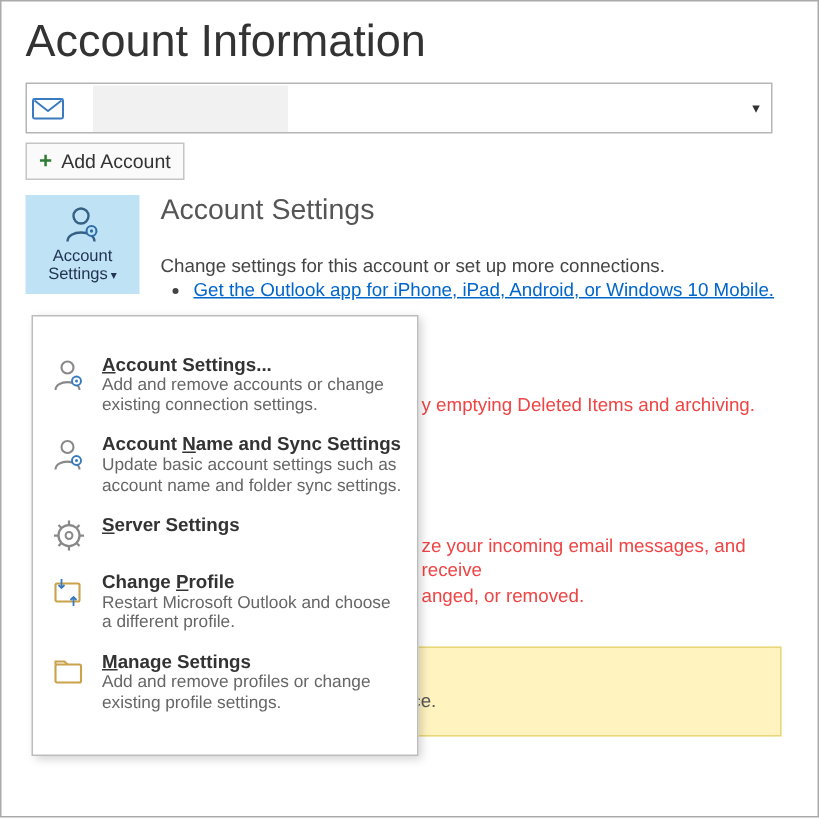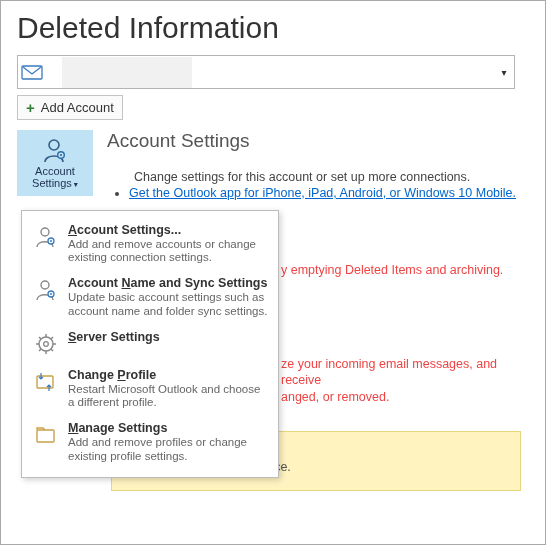--- a/index.html
+++ b/index.html
@@ -11,42 +11,42 @@
   .acct-text { flex: 1; font-size: 14px; color: #444; padding-left: 6px; }
   .dropdown-caret { width: 20px; text-align: center; color: #333; font-size: 10px; }
   .add-account { display: inline-flex; align-items: center; gap: 6px; border: 1px solid #c5c5c5; padding: 3px 8px; margin-top: 6px; font-size: 13px; color: #333; background: #fafafa; cursor: pointer; }
   .add-account .plus { color: #2e7d32; font-size: 15px; font-weight: bold; }
   .content-row { display: flex; margin-top: 10px; gap: 14px; position: relative; }
   .tile { width: 76px; height: 66px; background: #bfe3f4; display: flex; flex-direction: column; align-items: center; justify-content: center; gap: 1px; cursor: pointer; font-size: 11px; color: #235; text-align:center; }
   .tile .label { line-height: 1.05; font-size: 11px; }
   .tile .caret { font-size: 8px; margin-left: 2px; }
   .settings-desc { font-size: 12.5px; color: #444; }
   .settings-desc h2 { font-size: 19px; font-weight: 400; color: #555; margin-bottom: 18px; }
-  .settings-desc .sub { font-size: 12.5px; margin-left: 27px; }
+  .settings-desc .sub { font-size: 12.5px; }
   .settings-desc ul { margin: 2px 0 0 22px; font-size: 12.5px; }
   .settings-desc a { color: #0066cc; text-decoration: underline; }
-  .menu { position: absolute; left: 4px; top: 80px; width: 258px; background: #fff; border: 1px solid #bcbcbc; box-shadow: 2px 2px 6px rgba(0,0,0,0.18); padding: 7px 0; z-index: 10; }
+  .menu { position: absolute; left: 4px; top: 80px; width: 258px; background: #fff; border: 1px solid #bcbcbc; box-shadow: 2px 2px 6px rgba(0,0,0,0.18); padding: 20px 0; z-index: 10; }
   .menu-item { display: flex; gap: 8px; padding: 5px 10px 7px 10px; cursor: pointer; }
   .menu-icon { width: 28px; display:flex; align-items:flex-start; justify-content:center; padding-top:2px; flex-shrink:0; }
   .menu-text .title { font-size: 12.5px; font-weight: 700; color: #333; }
   .menu-text .desc { font-size: 11.5px; color: #666; line-height: 1.15; margin-top: 1px; }
   .bg-text { position: absolute; font-size: 12.5px; color: #ef4444; }
   .bg-text.one { left: 280px; top: 262px; width: 250px; }
   .bg-text.two { left: 280px; top: 355px; width: 256px; line-height:1.3; }
   .yellow-panel { position: absolute; left: 110px; top: 430px; width: 410px; height: 60px; background: #fff3c0; border: 1px solid #e8d77a; padding: 6px 10px; }
   .yellow-panel .ytitle { font-size: 17px; color: #555; font-weight: 400; }
   .yellow-panel .ydesc { font-size: 12.5px; color: #555; margin-top: 2px; }
   u.key { text-decoration: underline; }
   .acct-blank { position:absolute; left:44px; top:1px; width:130px; height:31px; background:#f1f1f1; }
 </style>
 </head>
 <body>
 
 <div class="page">
-  <h1>Deleted Information</h1>
+  <h1>Account Information</h1>
 
   <div class="acct-select">
     <div class="mail-icon-box">
       <svg width="22" height="18">
           <rect x="1" y="3" width="20" height="13" rx="1" fill="none" stroke="#3a7bbf" stroke-width="1.3"></rect>
           <path d="M2 4 L11 11 L20 4" fill="none" stroke="#3a7bbf" stroke-width="1.3"></path>
         </svg>
     </div>
     <div class="acct-blank"></div>
     <div class="acct-text"></div>

